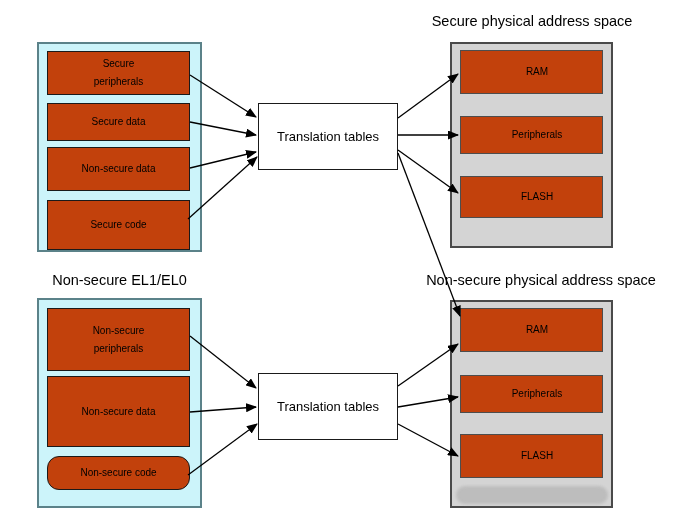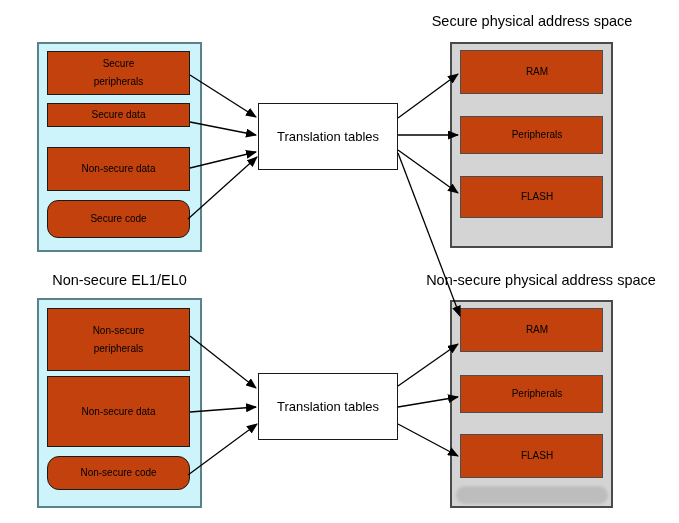--- a/index.html
+++ b/index.html
@@ -75,23 +75,23 @@
 
 <div id="stage">
 
   <div class="section-label" style="left:402px;top:12px;width:260px;">Secure physical address space</div>
   <div class="section-label" style="left:37px;top:271px;width:165px;">Non-secure EL1/EL0</div>
   <div class="section-label" style="left:403px;top:271px;width:276px;">Non-secure physical address space</div>
 
   <div class="group cyan" style="left:37px;top:42px;width:165px;height:210px;"></div>
   <div class="node" style="left:47px;top:51px;width:143px;height:44px;">Secure
 peripherals</div>
-  <div class="node" style="left:47px;top:103px;width:143px;height:24px;">Secure data</div>
+  <div class="node" style="left:47px;top:103px;width:143px;height:38px;">Secure data</div>
   <div class="node" style="left:47px;top:147px;width:143px;height:44px;">Non-secure data</div>
-  <div class="node" style="left:47px;top:200px;width:143px;height:38px;border-radius:11px;">Secure code</div>
+  <div class="node" style="left:47px;top:200px;width:143px;height:50px;">Secure code</div>
 
   <div class="translation" style="left:258px;top:103px;width:140px;height:67px;">Translation tables</div>
 
   <div class="group gray" style="left:450px;top:42px;width:163px;height:206px;"></div>
   <div class="node graybordered" style="left:460px;top:50px;width:143px;height:44px;">RAM</div>
   <div class="node graybordered" style="left:460px;top:116px;width:143px;height:38px;">Peripherals</div>
   <div class="node graybordered" style="left:460px;top:176px;width:143px;height:42px;">FLASH</div>
 
   <div class="group cyan" style="left:37px;top:298px;width:165px;height:210px;"></div>
   <div class="node" style="left:47px;top:308px;width:143px;height:63px;">Non-secure

